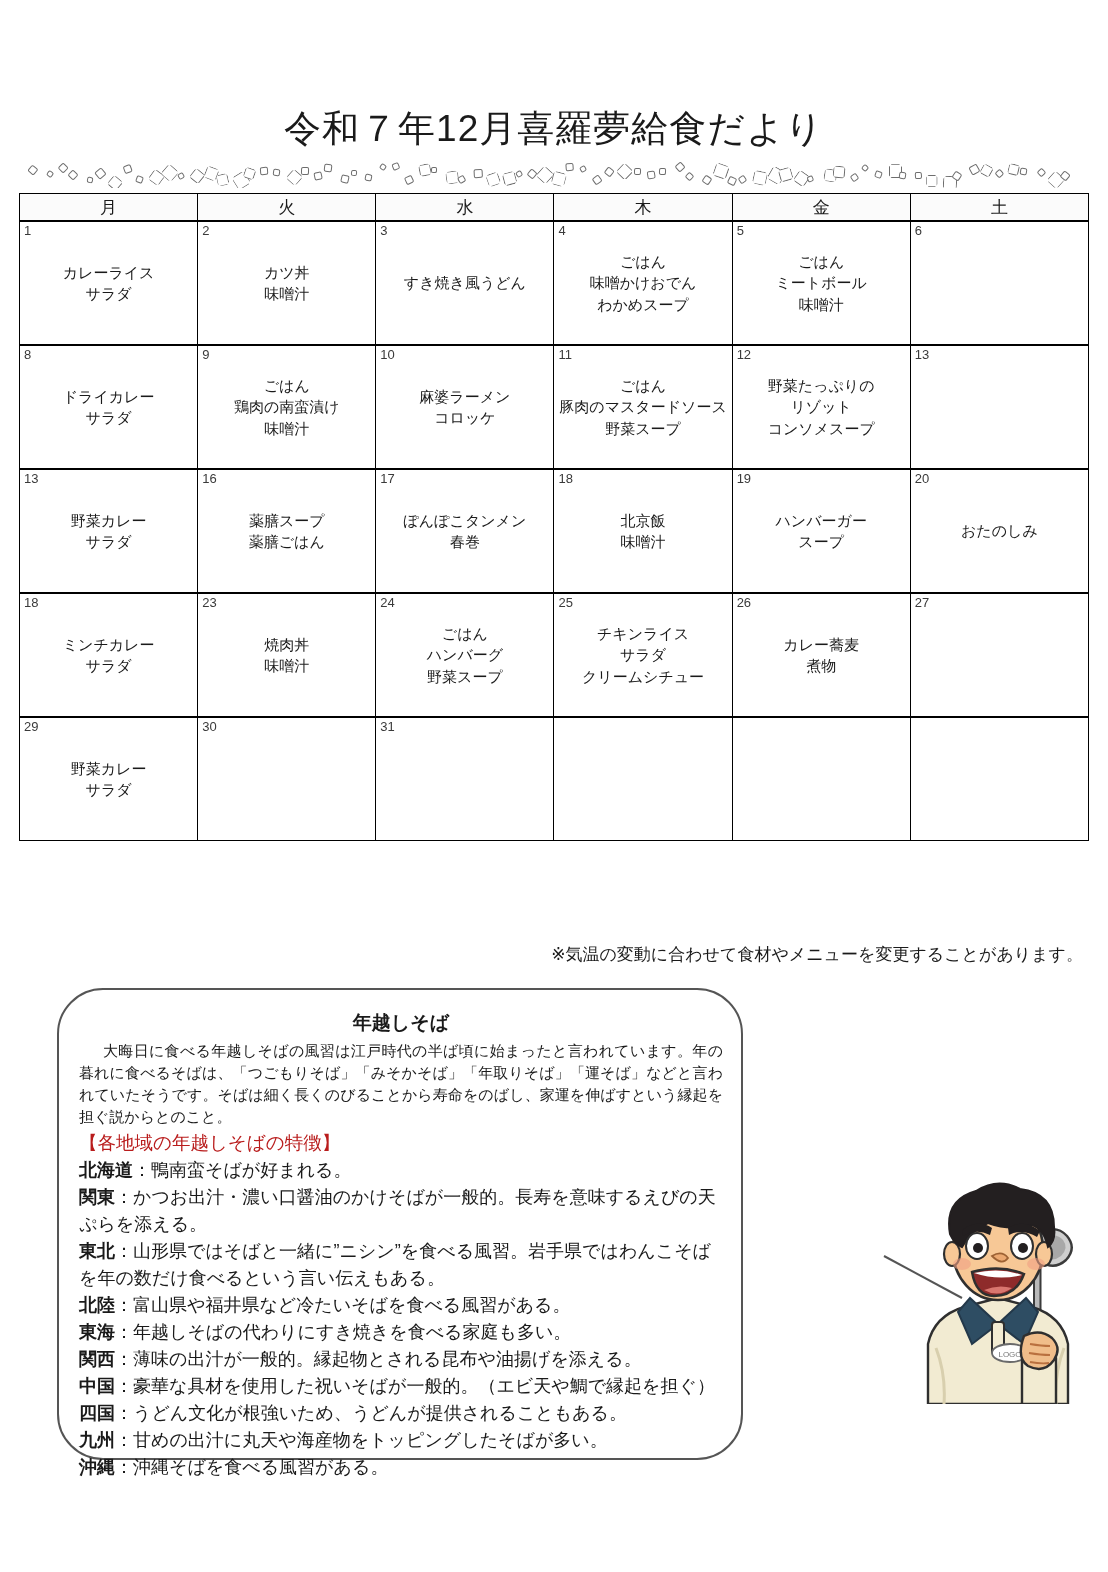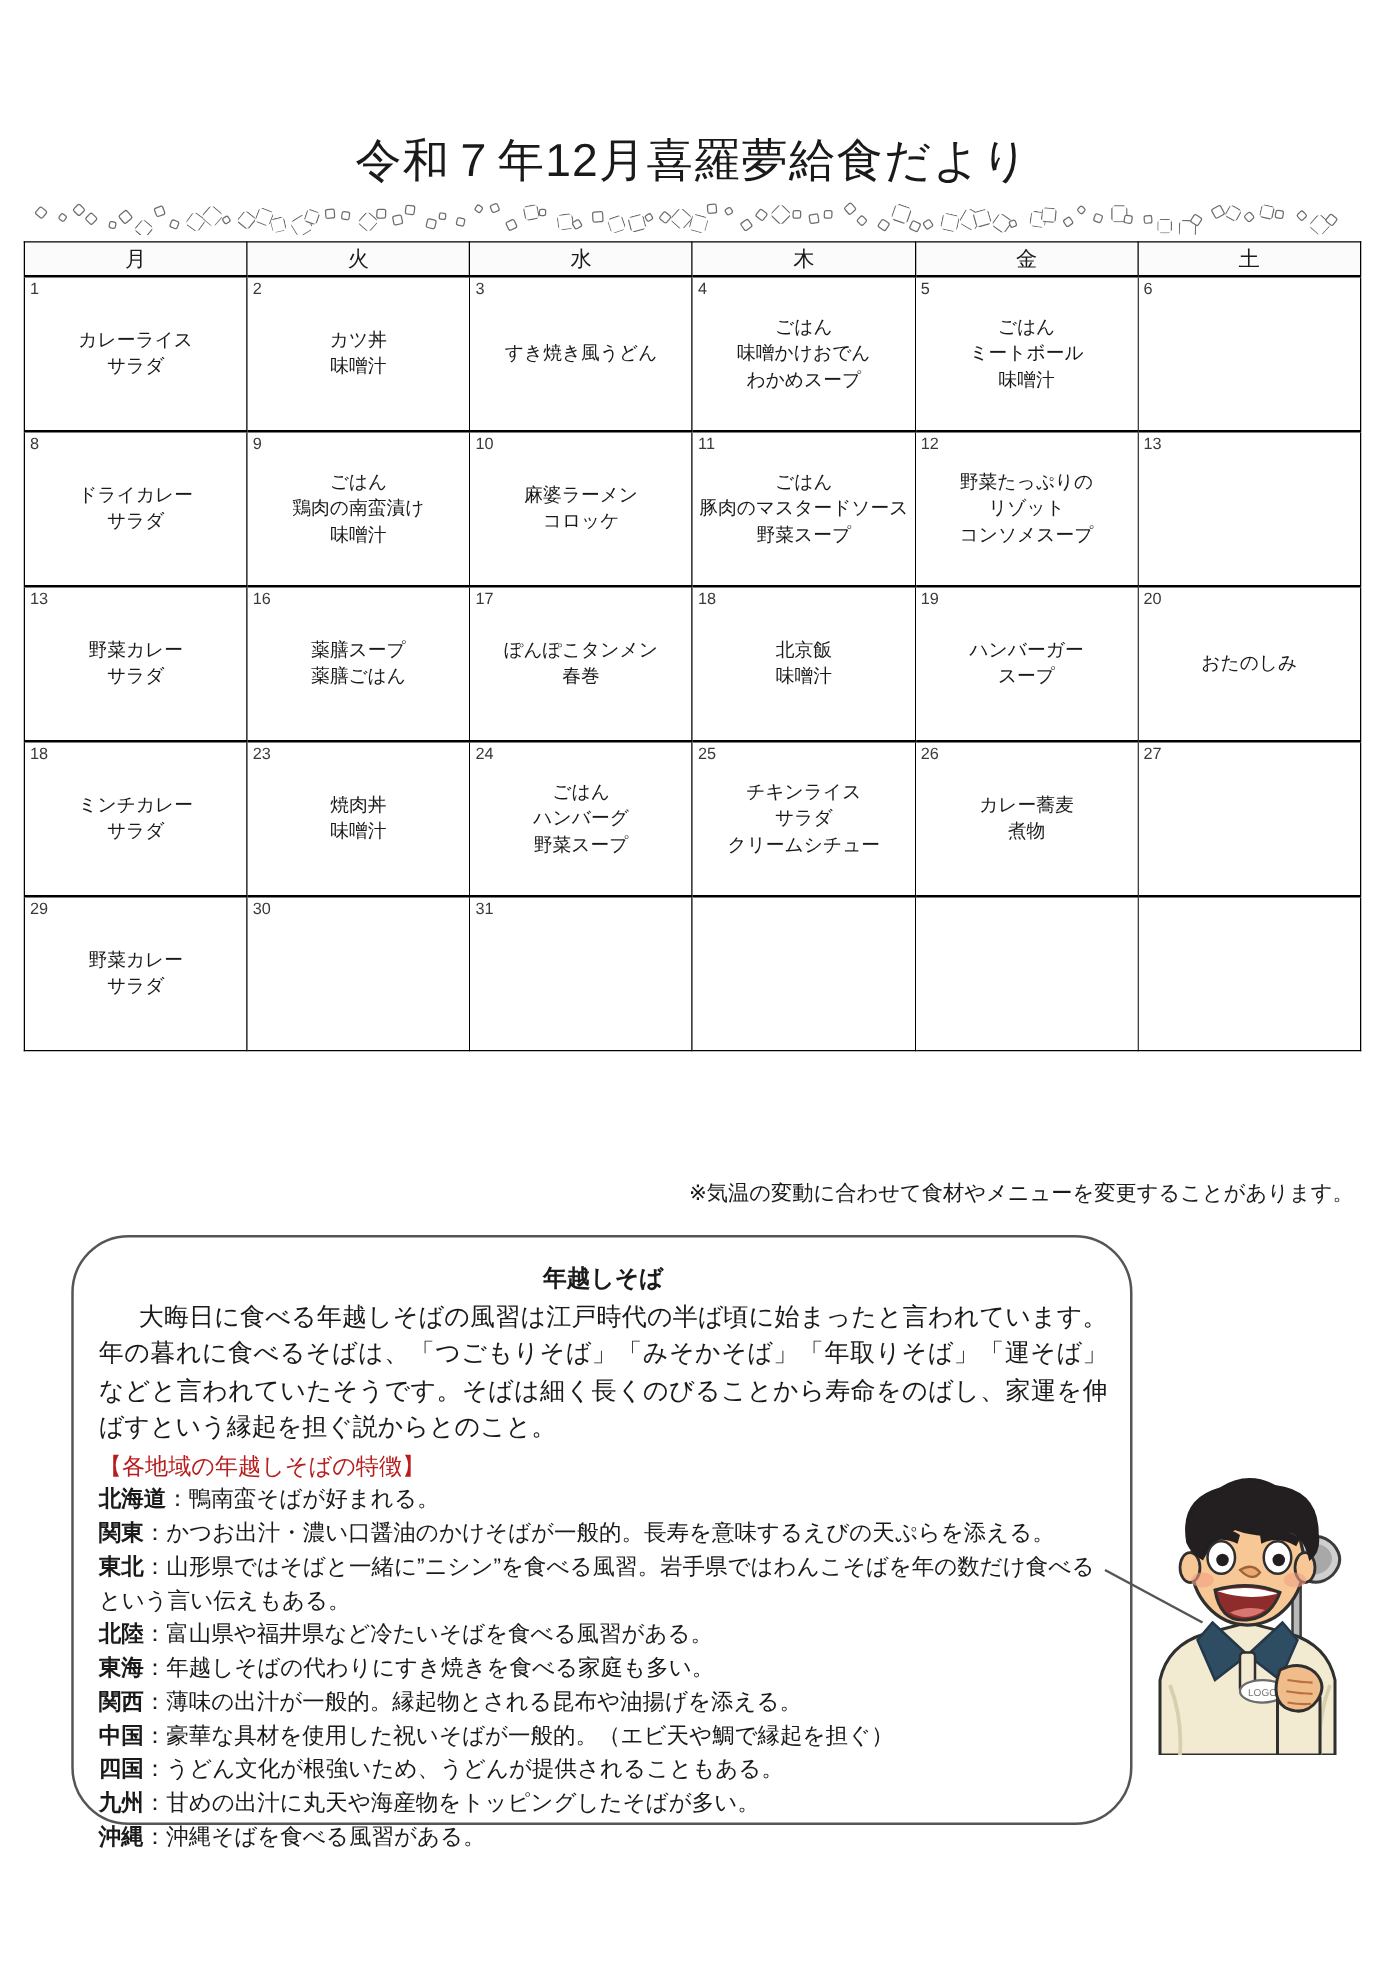--- a/index.html
+++ b/index.html
@@ -105,21 +105,21 @@
     text-align: right;
     font-size: 17px;
     color: #1a1a1a;
   }
 
   
   .bubble {
     position: absolute;
     top: 988px;
     left: 57px;
-    width: 849px;
+    width: 686px;
     height: 472px;
     border: 2px solid #555555;
     border-radius: 46px;
     background: #ffffff;
     box-sizing: border-box;
   }
   .bubble-inner {
     position: absolute;
     top: 20px;
     left: 20px;
@@ -127,21 +127,21 @@
     bottom: 10px;
   }
   .article-title {
     text-align: center;
     font-size: 19px;
     font-weight: bold;
     color: #1a1a1a;
     margin: 0 0 4px 0;
   }
   .article-body {
-    font-size: 20px;
+    font-size: 15px;
     line-height: 1.47;
     color: #1a1a1a;
     text-indent: 1.6em;
     margin: 0 0 1px 0;
     text-align: justify;
   }
   .list-head {
     font-size: 18.5px;
     line-height: 1.5;
     color: #b91c1c;

